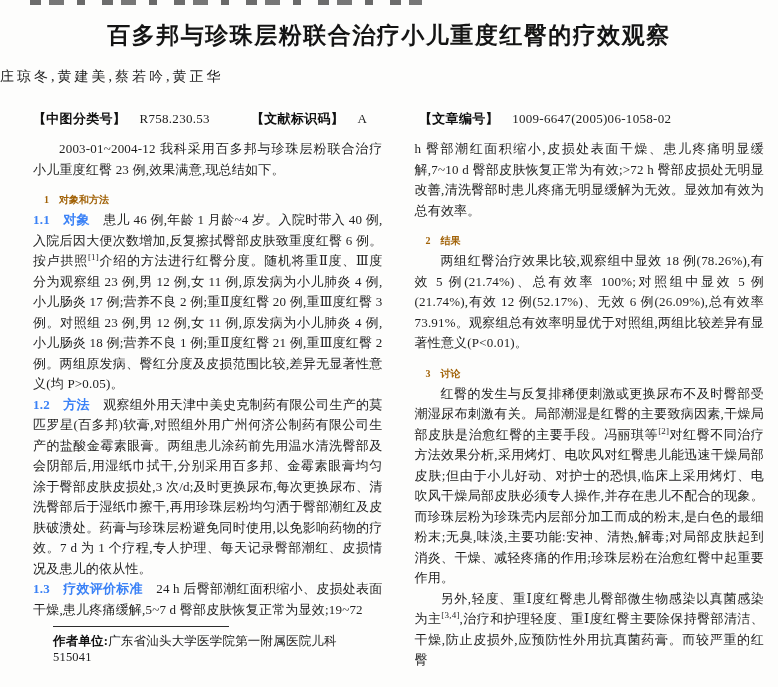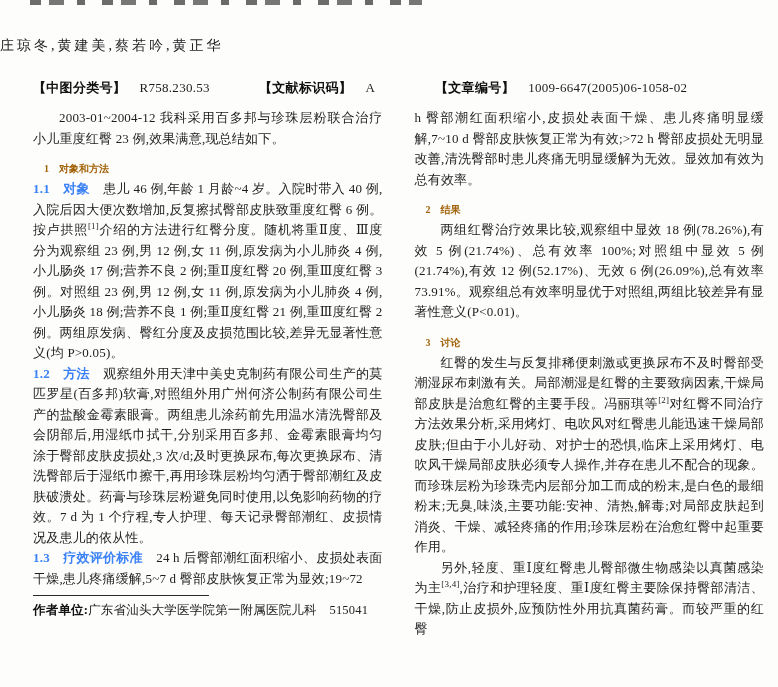--- a/index.html
+++ b/index.html
@@ -40,21 +40,21 @@
     font-size: 14px;
     letter-spacing: 3px;
     color: #222;
   }
   .meta {
     margin: 20px 14px 0 33px;
     font-size: 13px;
     line-height: 26px;
     letter-spacing: .3px;
   }
-  .meta-row2 { display: flex; gap: 8px; }
+  .meta-row2 { display: flex; }
   .meta-field1 { width: 218px; }
   .meta-field2 { width: 168px; }
   .meta-field3 { flex: 1; }
   .label { font-weight: bold; color: #111; }
   .cols {
     display: flex;
     gap: 32px;
     margin: 7px 14px 0 33px;
   }
   .col { width: 356px; }
@@ -73,39 +73,41 @@
     color: #a16207;
   }
   .sub-label { font-weight: bold; color: #3b82f6; }
   sup.ref {
     font-size: 9px;
     line-height: 0;
     vertical-align: super;
   }
   .footer {
     margin-top: 6px;
+    margin-left: 20px;
   }
   .footer-rule {
     width: 176px;
     border: 0;
     border-top: 1.5px solid #2b2b2b;
     margin-bottom: 6px;
   }
   .footer-text {
     font-size: 12.5px;
     letter-spacing: .2px;
   }
 </style>
 </head>
 <body>
 
 <div class="page">
 
   <div class="scan-artifact"></div>
 
+  <h1 class="doc-title">百多邦与珍珠层粉联合治疗小儿重度红臀的疗效观察</h1>
 
   <div class="authors">庄琼冬,黄建美,蔡若吟,黄正华</div>
 
   <div class="meta">
     <div class="meta-row2">
       <div class="meta-field1"><span class="label">【中图分类号】</span>　<span>R758.230.53</span></div>
       <div class="meta-field2"><span class="label">【文献标识码】</span>　<span>A</span></div>
       <div class="meta-field3"><span class="label">【文章编号】</span>　<span>1009-6647(2005)06-1058-02</span></div>
     </div>
   </div>

